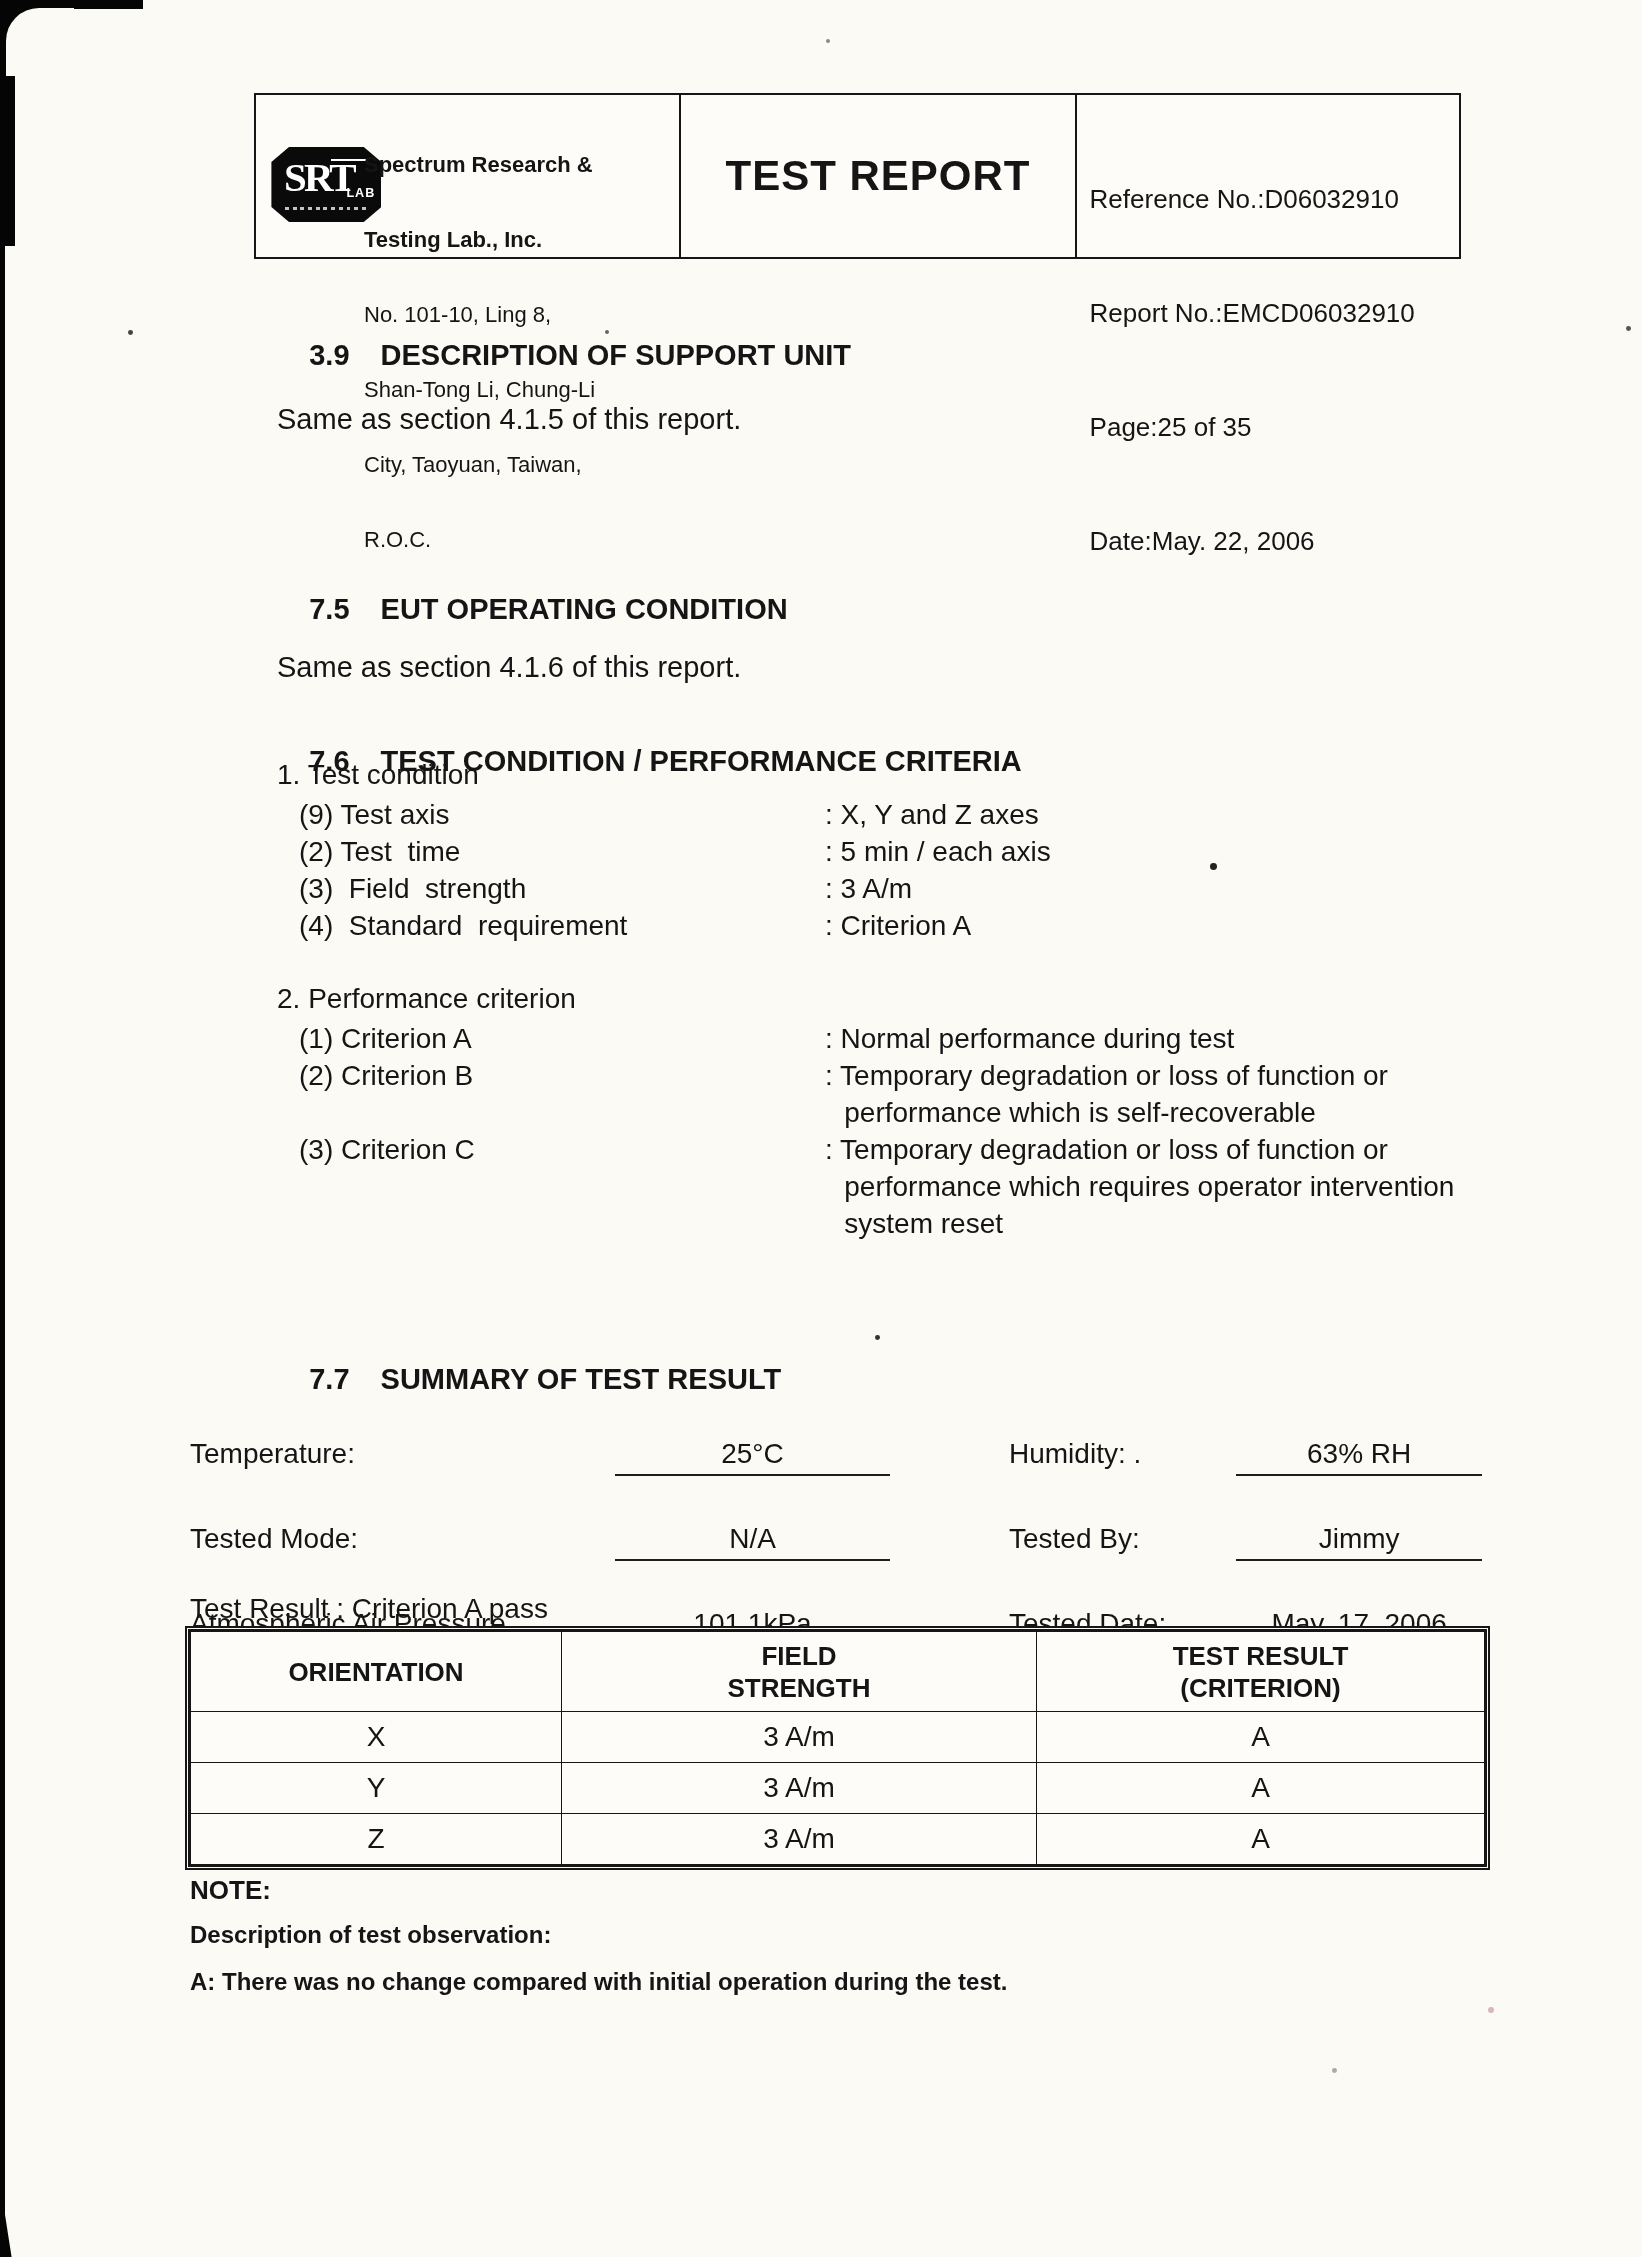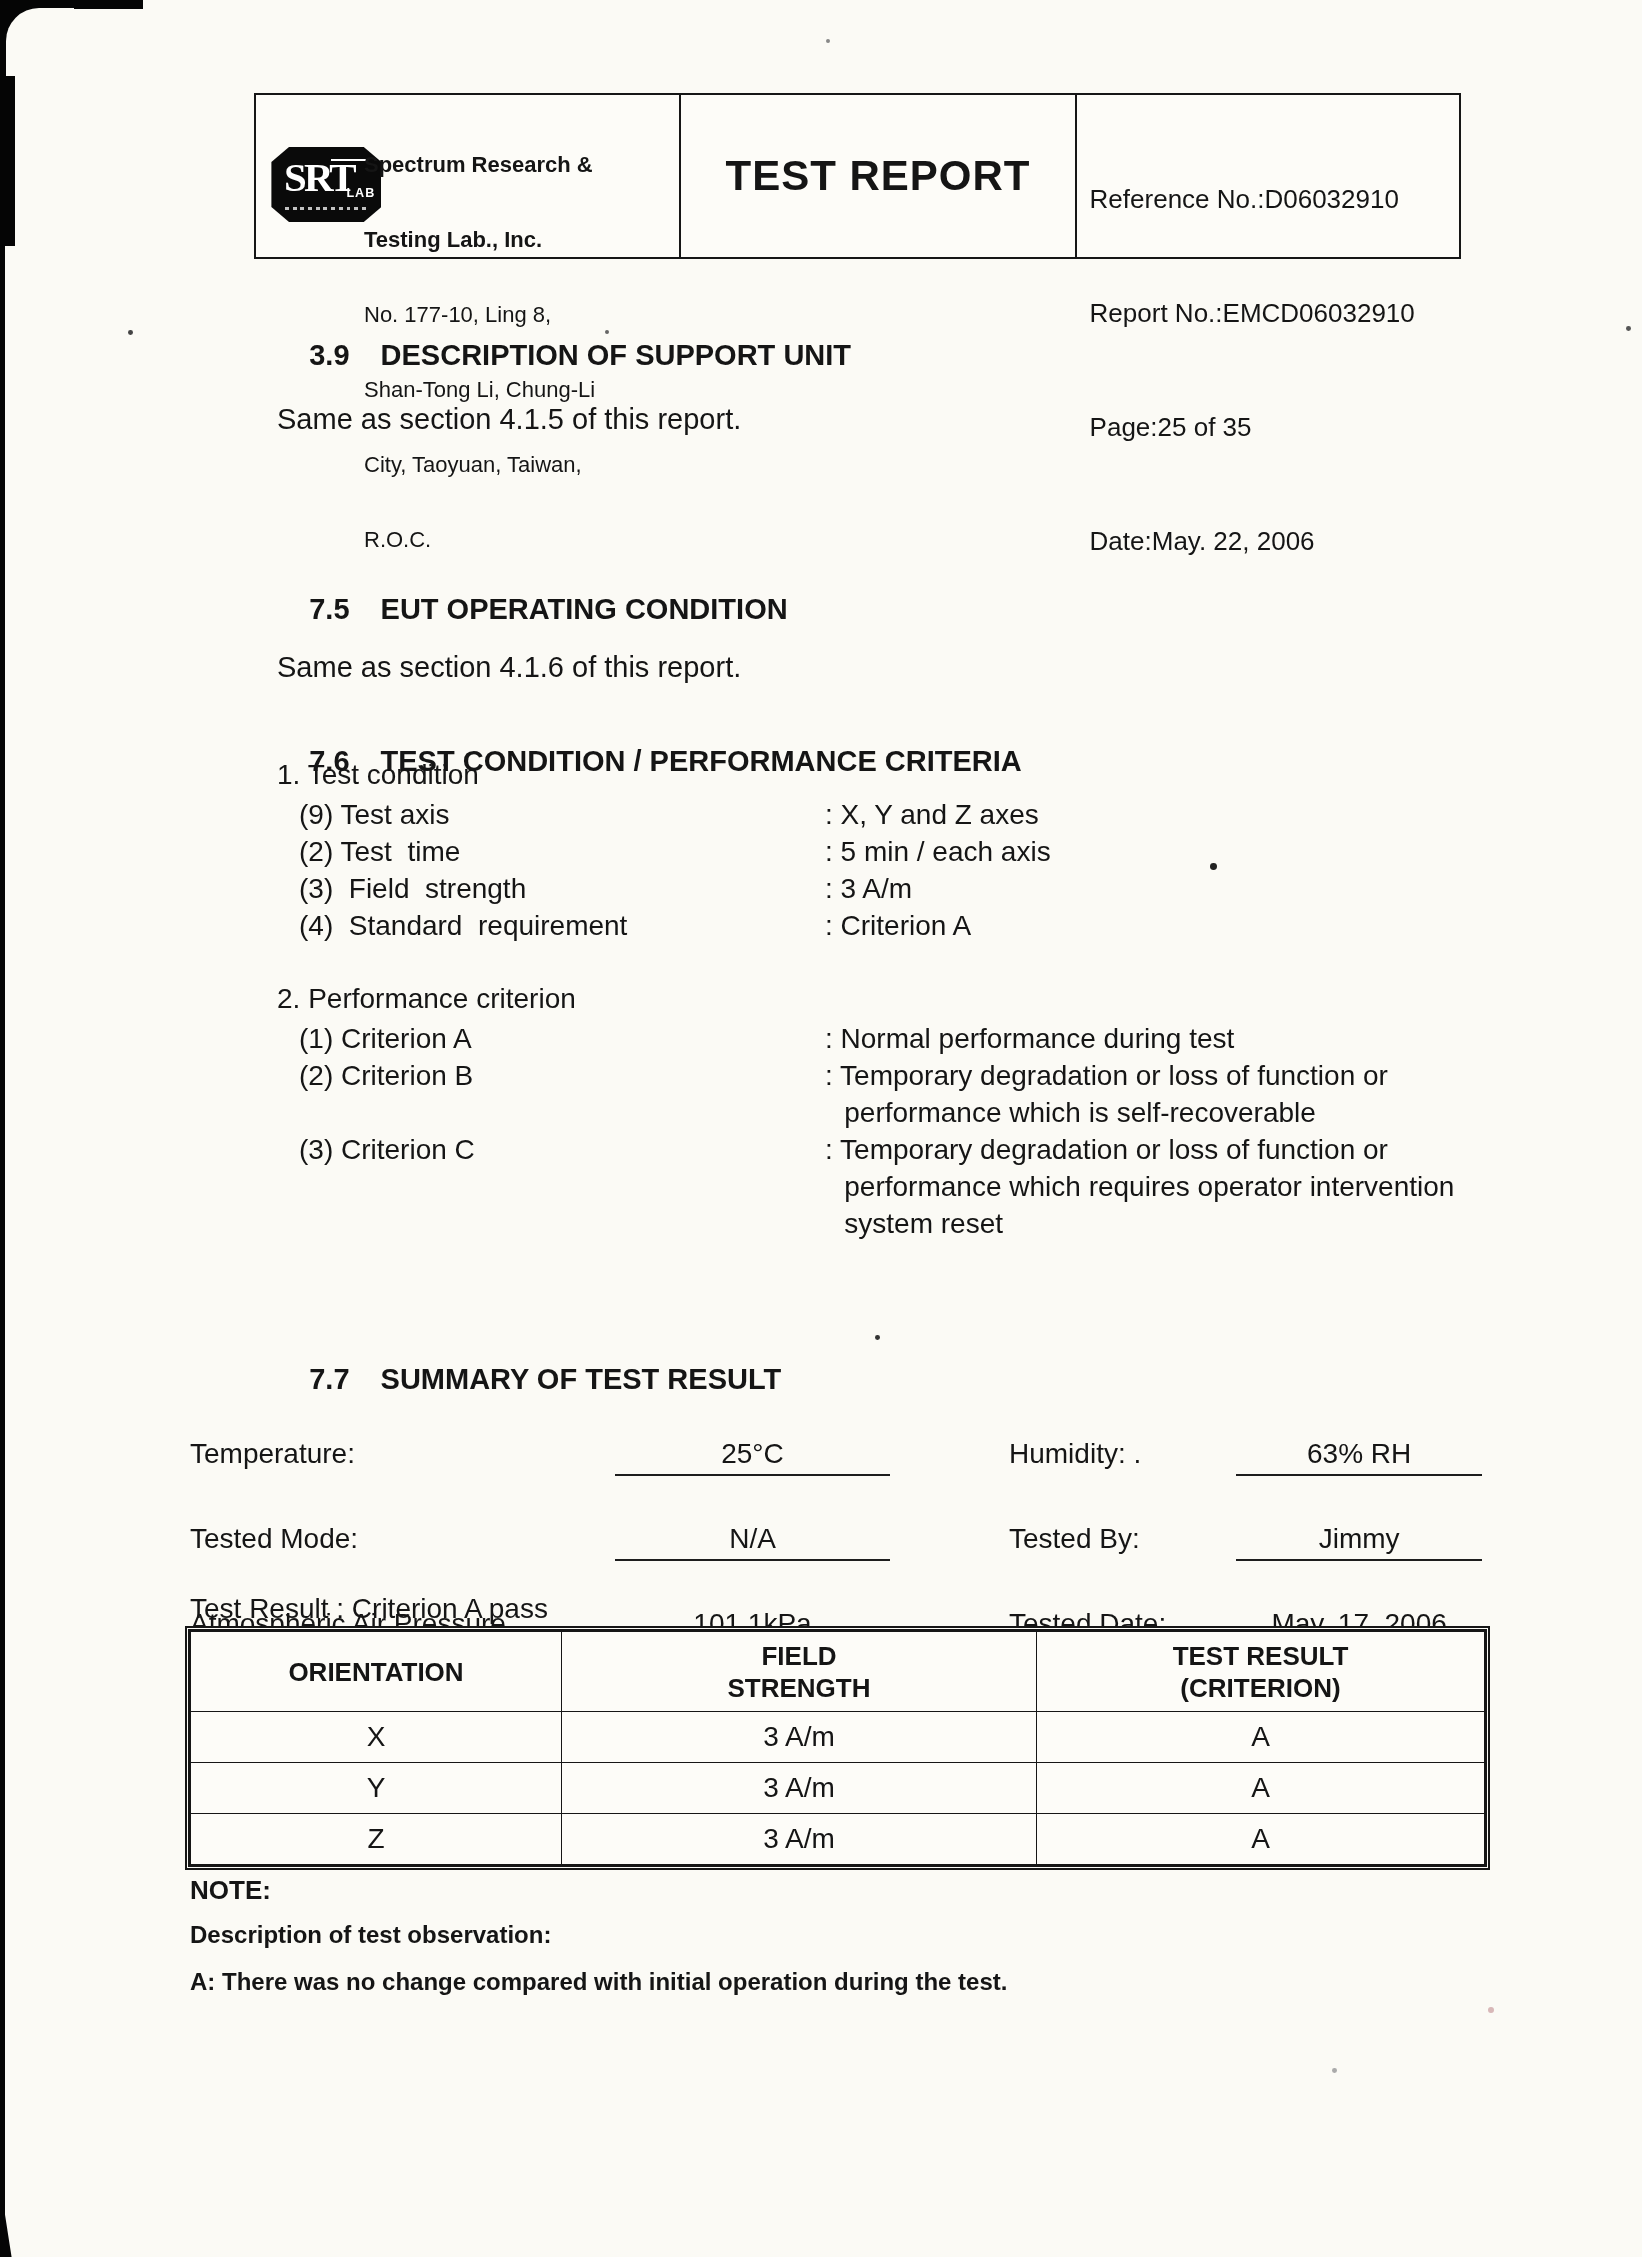--- a/index.html
+++ b/index.html
@@ -76,21 +76,21 @@
     <div class="hcell1">
       <div class="logo">
         <div class="logo-text">SRT</div>
         <div class="logo-tbar"></div>
         <div class="logo-sub">LAB</div>
         <div class="logo-dots"></div>
       </div>
       <div class="company">
         <div class="b">Spectrum Research &amp;</div>
         <div class="b">Testing Lab., Inc.</div>
-        <div>No. 177-10, Ling 8,</div>
+        <div>No. 101-10, Ling 8,</div>
         <div>Shan-Tong Li, Chung-Li</div>
         <div>City, Taoyuan, Taiwan,</div>
         <div>R.O.C.</div>
       </div>
     </div>
     <div class="hcell2">
       <div class="report-title">TEST REPORT</div>
     </div>
     <div class="hcell3">
       <div>Reference No.:D06032910</div>

